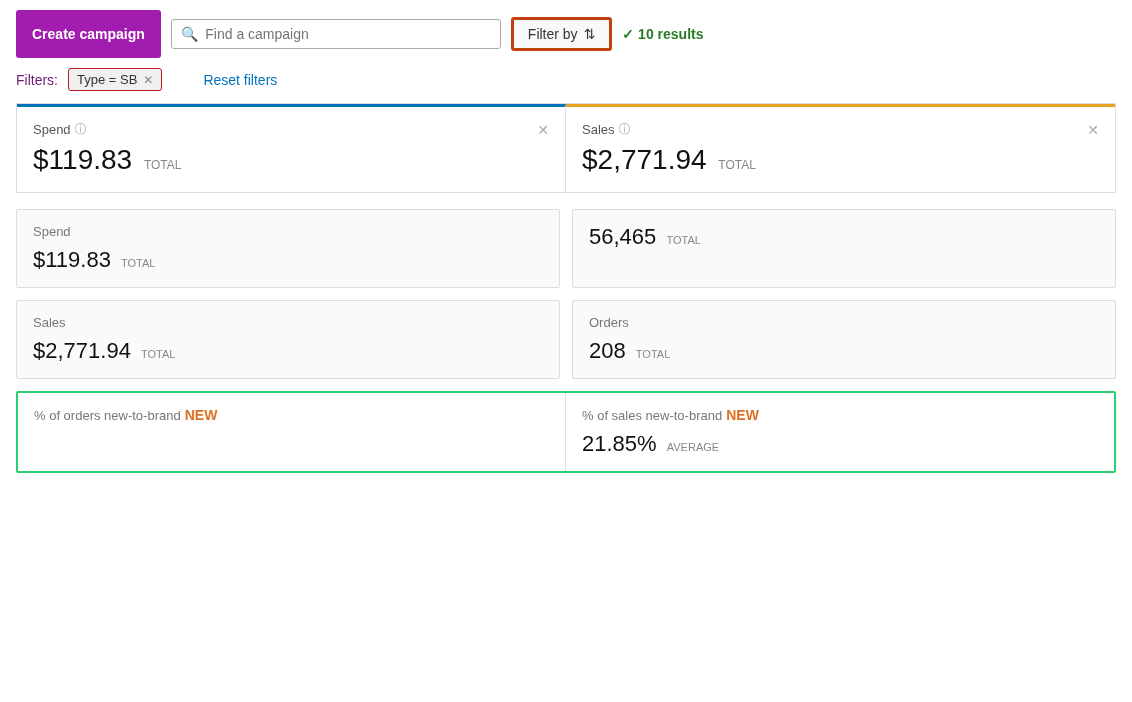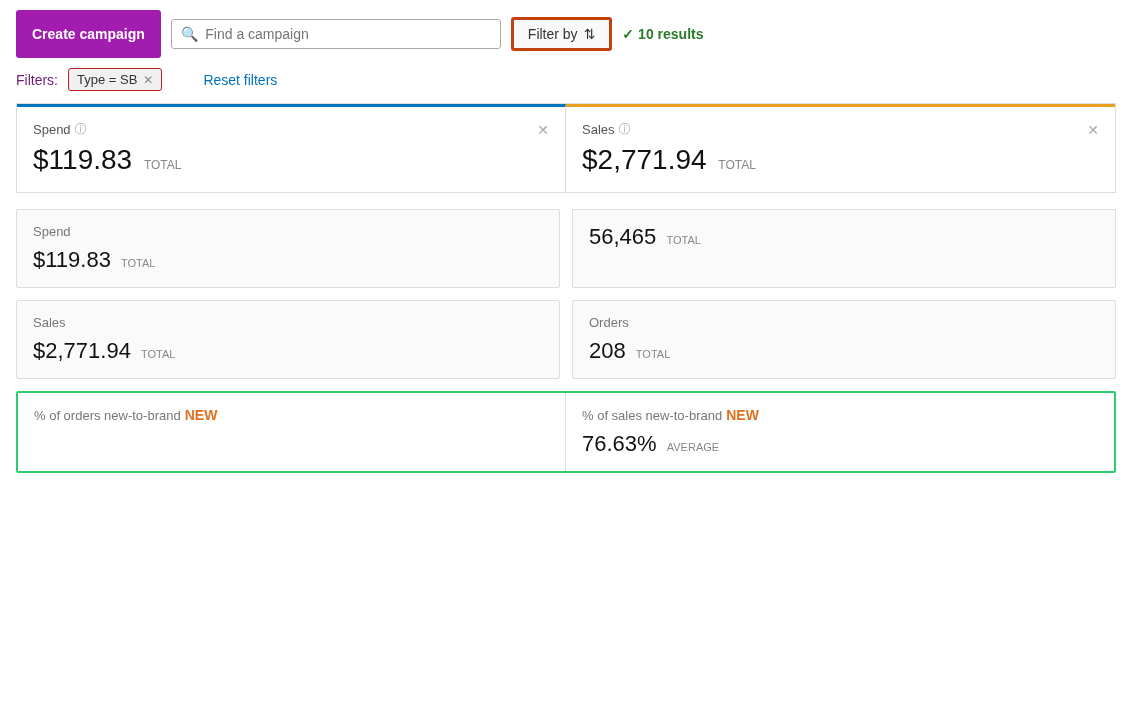--- a/index.html
+++ b/index.html
@@ -345,19 +345,19 @@
           <span>% of orders new-to-brand</span>
           <span class="new-badge">NEW</span>
         </div>
       </div>
       <div class="ntb-card">
         <div class="ntb-card-title">
           <span>% of sales new-to-brand</span>
           <span class="new-badge">NEW</span>
         </div>
         <div class="ntb-card-value">
-          <span>76.63%</span>
+          <span>21.85%</span>
           <span class="unit-label">AVERAGE</span>
         </div>
       </div>
     </div>
   </div>
 </div>
 
 </body></html>

